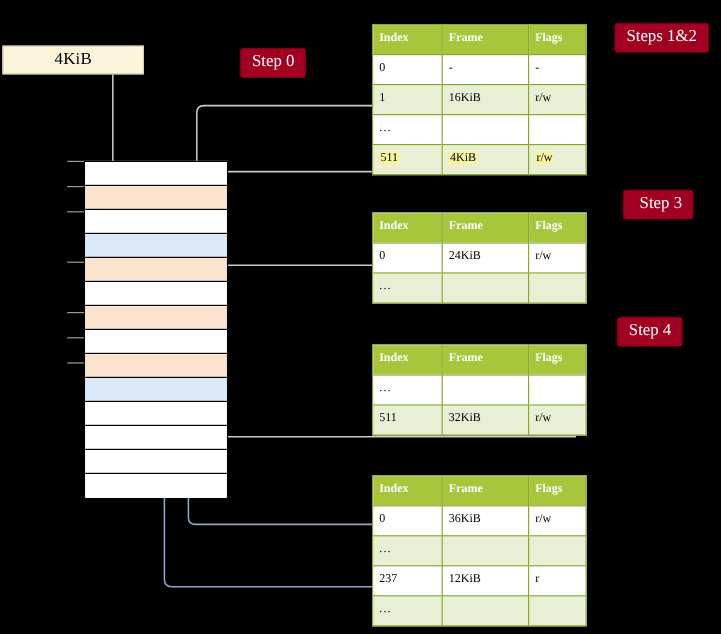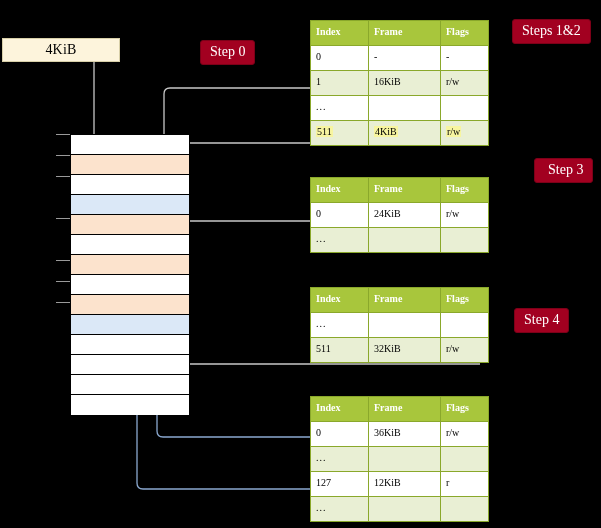--- a/index.html
+++ b/index.html
@@ -169,24 +169,24 @@
   <div class="src-box" style="left:2px; top:38px; width:118px; height:24px;">
     <span>4KiB</span>
   </div>
 
   <div class="badge" style="left:200px; top:40px;">
     <span>Step 0</span>
   </div>
   <div class="badge" style="left:512px; top:19px;">
     <span>Steps 1&amp;2</span>
   </div>
-  <div class="badge" style="left:534px; top:158px;padding-left:13px;">
+  <div class="badge" style="left:519px; top:158px;padding-left:13px;">
     <span>Step 3</span>
   </div>
-  <div class="badge" style="left:514px; top:264px;margin-top:44px;">
+  <div class="badge" style="left:514px; top:264px;">
     <span>Step 4</span>
   </div>
 
   <div class="tick" style="top:134px;"></div>
   <div class="tick" style="top:155px;"></div>
   <div class="tick" style="top:176px;"></div>
   <div class="tick" style="top:218px;"></div>
   <div class="tick" style="top:260px;"></div>
   <div class="tick" style="top:281px;"></div>
   <div class="tick" style="top:302px;"></div>
@@ -295,21 +295,21 @@
             <td class="col-index">0</td>
             <td class="col-frame">36KiB</td>
             <td class="col-flags">r/w</td>
           </tr>
           <tr class="alt">
             <td class="col-index"><span class="dots">...</span></td>
             <td class="col-frame"></td>
             <td class="col-flags"></td>
           </tr>
           <tr class="plain">
-            <td class="col-index">127</td>
+            <td class="col-index">237</td>
             <td class="col-frame">12KiB</td>
             <td class="col-flags">r</td>
           </tr>
           <tr class="alt">
             <td class="col-index"><span class="dots">...</span></td>
             <td class="col-frame"></td>
             <td class="col-flags"></td>
           </tr>
         </tbody>
       </table>

